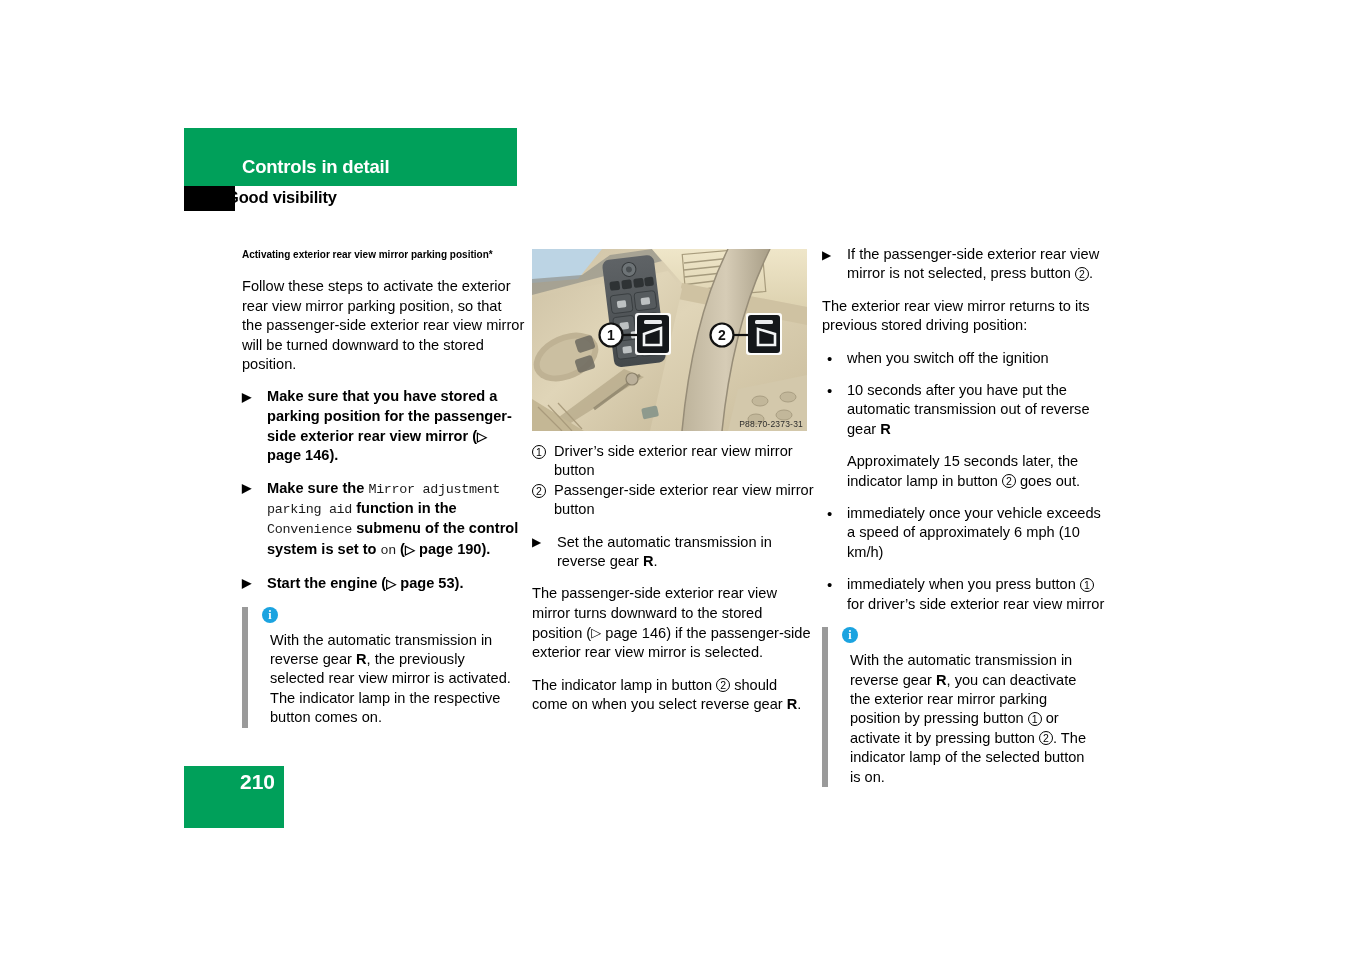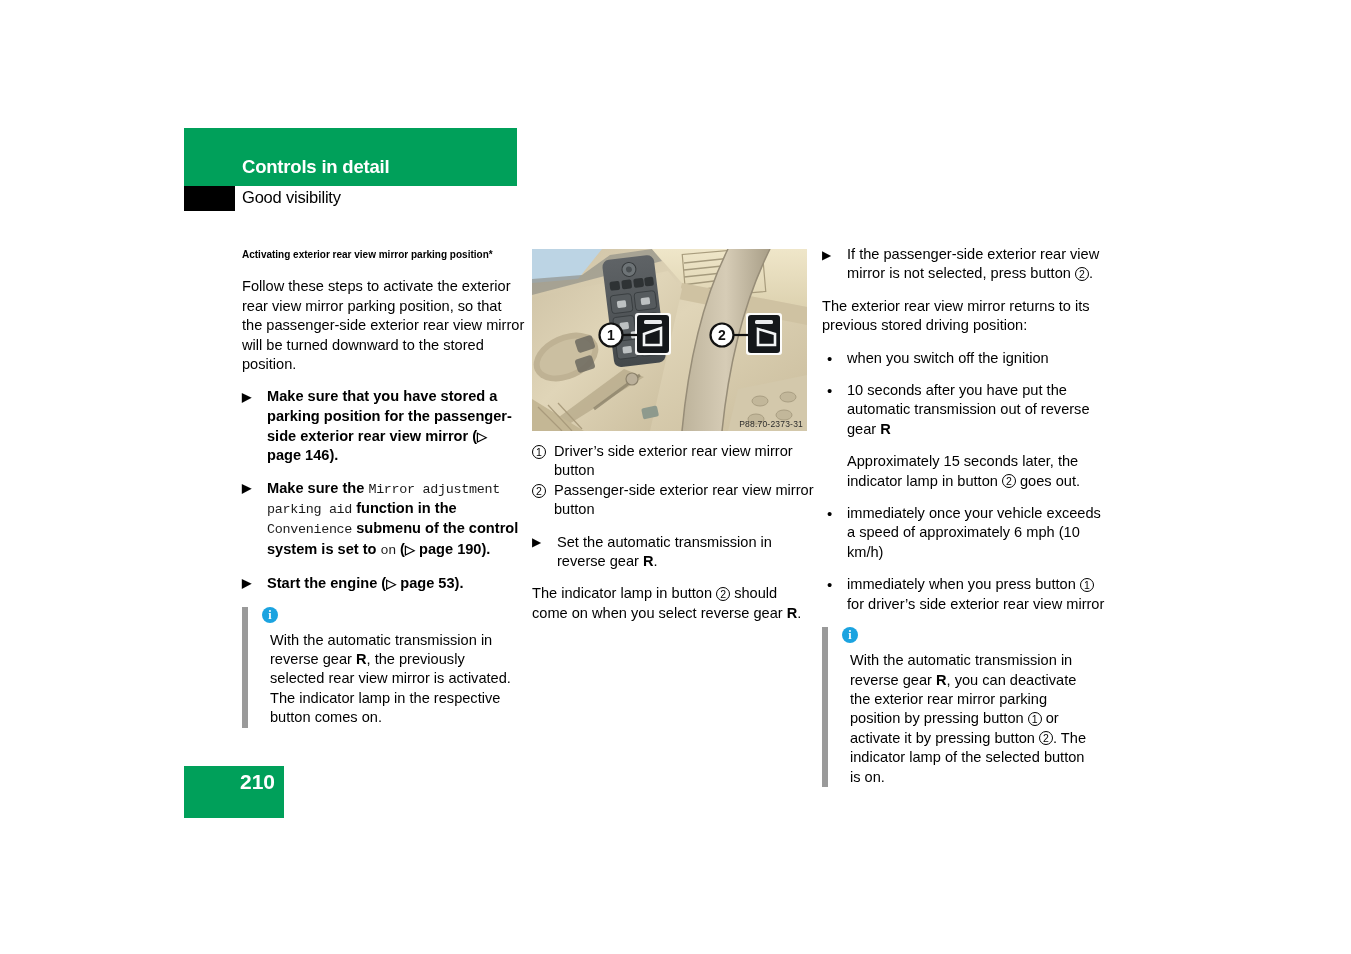--- a/index.html
+++ b/index.html
@@ -32,23 +32,23 @@
     letter-spacing: -0.2px;
   }
   .section-blackbox {
     position: absolute;
     left: 184px; top: 186px;
     width: 51px; height: 25px;
     background: #000000;
   }
   .section-title {
     position: absolute;
-    left: 242px; top: 188px;
+    left: 226px; top: 188px;
     font-size: 16.5px;
-    font-weight: normal;
+    font-weight: bold;
     color: #000;
     letter-spacing: -0.2px;
   }
 
   
   .col {
     position: absolute;
     top: 245px;
     width: 283px;
     font-size: 14.6px;
@@ -183,21 +183,21 @@
     margin-bottom: 0;
   }
   .cap-row .cnum-abs {
     position: absolute; left: 0; top: 3px;
   }
 
   
   .page-band {
     position: absolute;
     left: 184px; top: 766px;
-    width: 100px; height: 52px;
+    width: 100px; height: 62px;
     background: #00a05a;
   }
   .page-num {
     position: absolute;
     right: 9px; top: 4px;
     font-size: 21px;
     font-weight: bold;
     color: #fff;
   }
 </style>
@@ -357,20 +357,21 @@
 <div class="col" id="col-mid" style="top:436px;">
   <div class="cap-list">
       <div class="cap-row"><span class="cnum cnum-abs">1</span><span>Driver’s side exterior rear view mirror button</span></div>
       <div class="cap-row"><span class="cnum cnum-abs">2</span><span>Passenger-side exterior rear view mirror button</span></div>
     </div>
   <div class="step-plain" style="margin-top:13px;">
     <span class="tri">▶</span>
     <span>Set the automatic transmission in reverse gear <b>R</b>.</span>
   </div>
   <div>
+      <p class="body">The passenger-side exterior rear view mirror turns downward to the stored position (<span class="pref">▷</span> page 146) if the passenger-side exterior rear view mirror is selected.</p>
       <p class="body">The indicator lamp in button <span class="cnum">2</span> should come on when you select reverse gear <b>R</b>.</p>
     </div>
 </div>
 
 <div class="col" id="col-right">
   <div class="step-plain">
     <span class="tri">▶</span>
     <span>If the passenger-side exterior rear view mirror is not selected, press button <span class="cnum">2</span>.</span>
   </div>
   <p class="body">The exterior rear view mirror returns to its previous stored driving position:</p>

